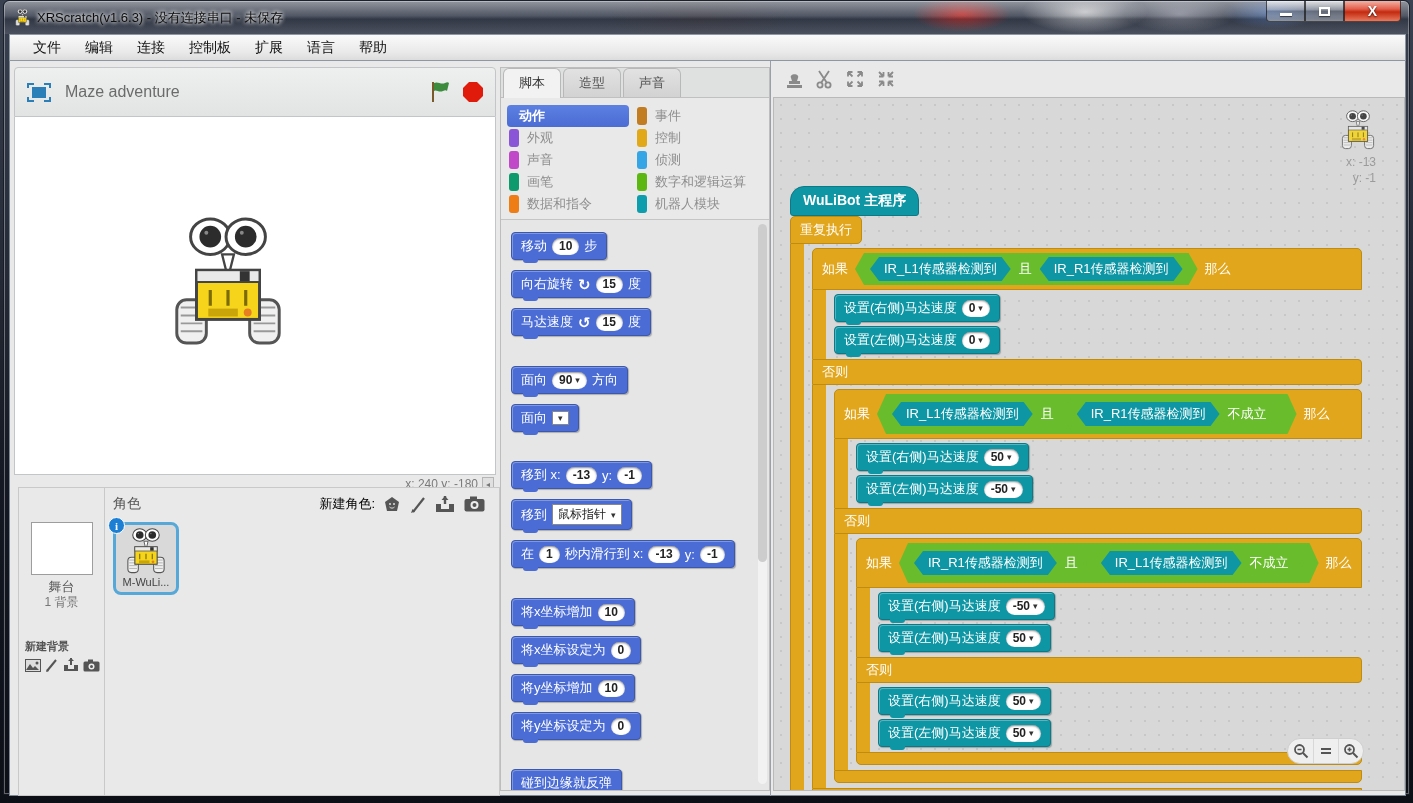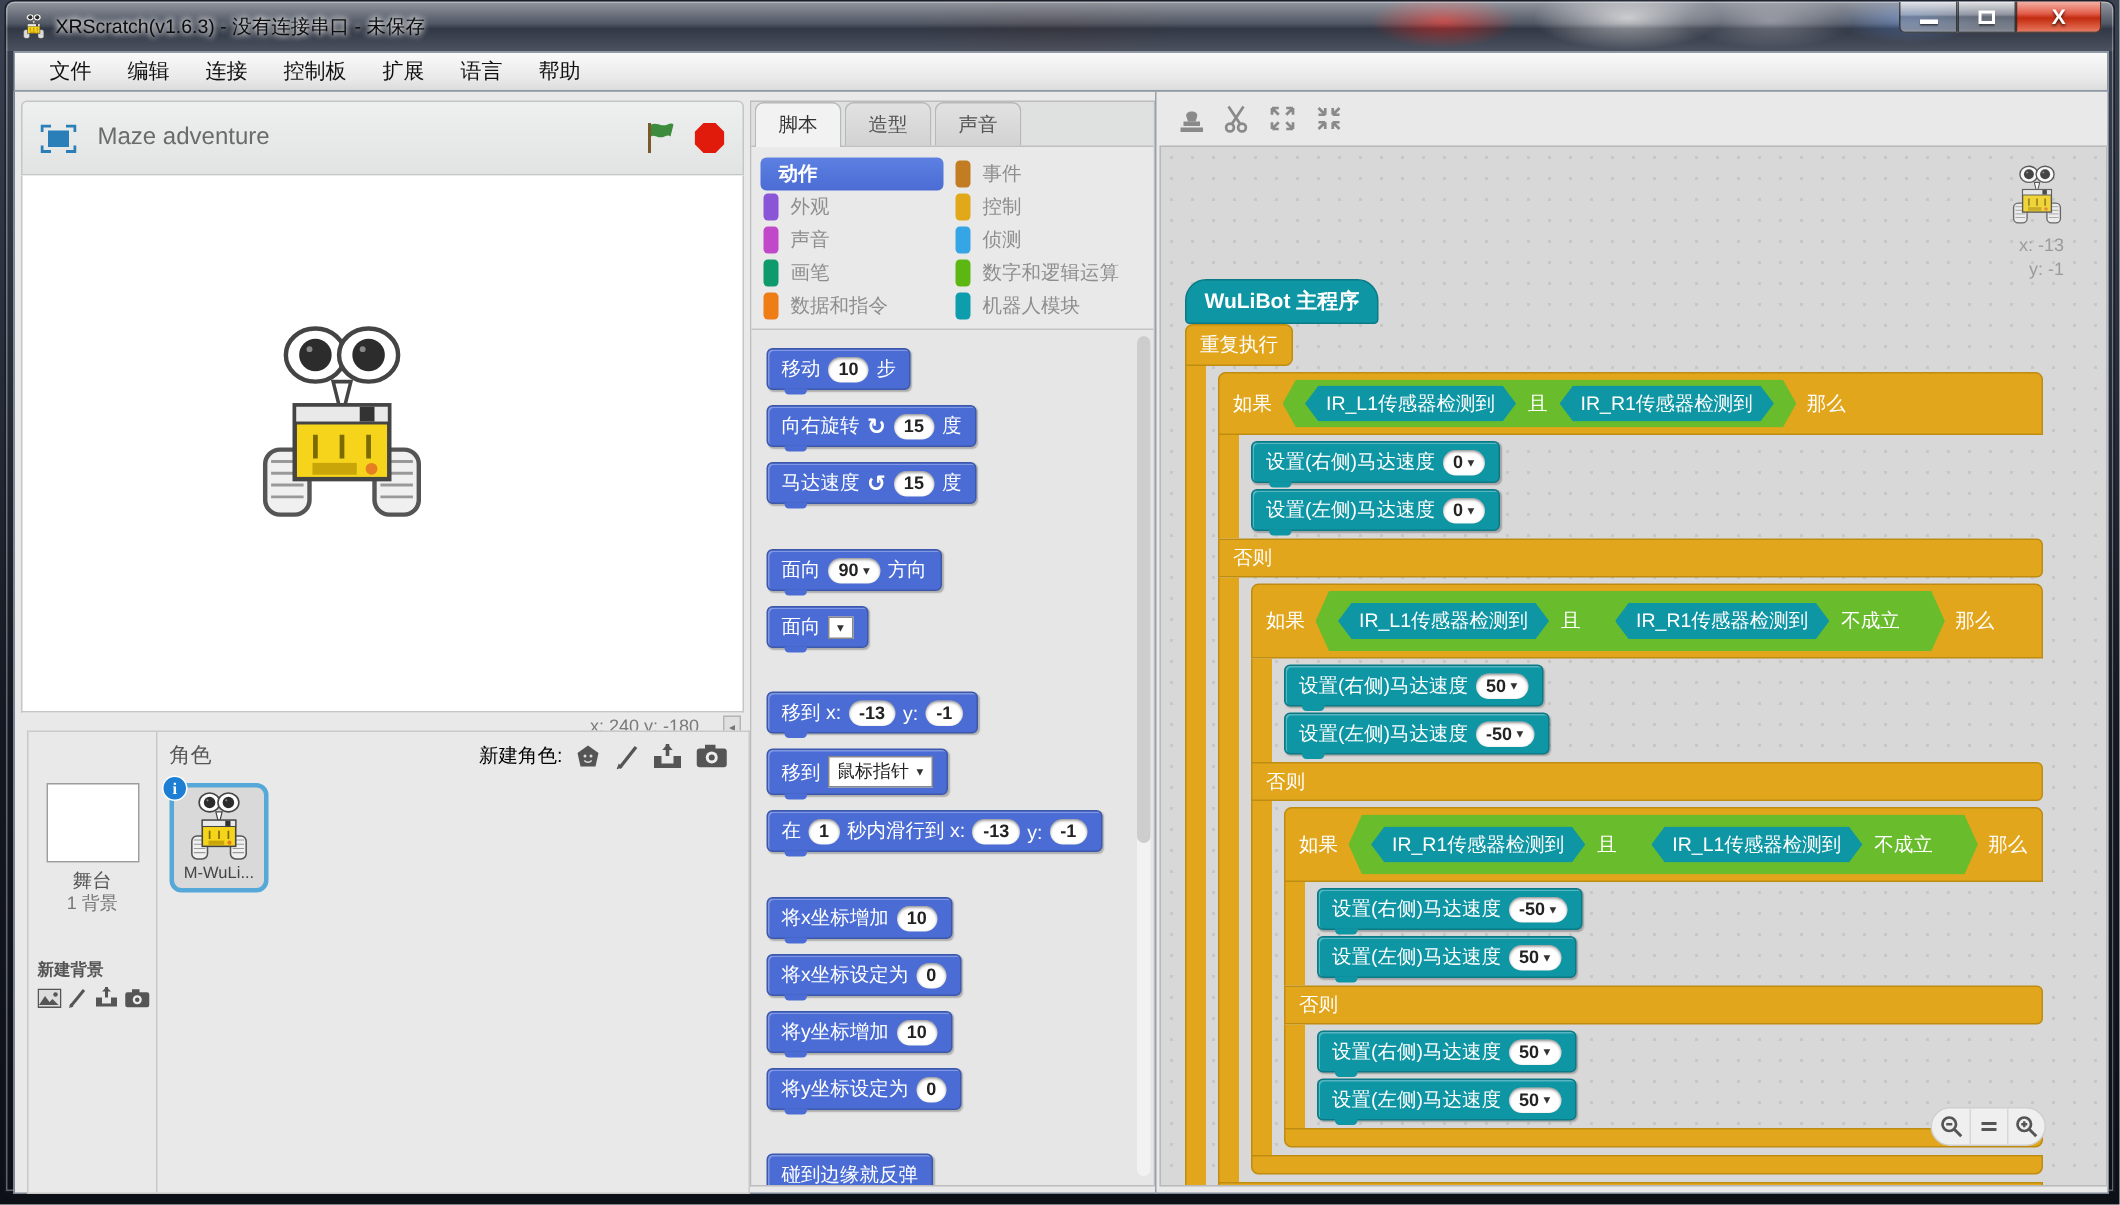--- a/index.html
+++ b/index.html
@@ -46,21 +46,21 @@
   .stage-pane { position:absolute; left:4px; top:6px; width:482px; }
   .stage-header { height:50px; background:linear-gradient(#eef0f0,#e2e4e4); border:1px solid #c3c6c6;
     border-radius:4px 4px 0 0; display:flex; align-items:center; padding:0 12px; }
   .fs-icon { width:24px; height:19px; margin-right:14px; }
   .stage-title { font-size:16px; color:#6b6b6b; flex:1; }
   .flag-icon { width:24px; height:24px; margin-right:10px; }
   .stop-icon { width:20px; height:20px; background:#e01b0c;
     clip-path:polygon(30% 0,70% 0,100% 30%,100% 70%,70% 100%,30% 100%,0 70%,0 30%); }
   .stage-canvas { position:relative; height:358px; background:#fff; border:1px solid #c3c6c6; border-top:none; overflow:hidden; }
   .stage-sprite { position:absolute; left:153px; top:100px; width:120px; height:130px; }
-  .coords-row { height:18px; display:flex; align-items:center; justify-content:flex-end; gap:16px; padding-right:2px; }
+  .coords-row { height:18px; display:flex; align-items:center; justify-content:flex-end; gap:4px; padding-right:2px; }
   .coords-text { font-size:12px; color:#7a7a7a; }
   .collapse-btn { width:12px; height:15px; background:#e0e0e0; border:1px solid #b5b5b5; font-size:8px;
     color:#777; display:flex; align-items:center; justify-content:center; }
   
   .sprite-panel { position:absolute; left:4px; top:420px; width:482px; height:309px;
     background:#e9e9e9; border:1px solid #c9c9c9; display:flex; }
   .stage-col { width:86px; border-right:1px solid #c9c9c9; padding-top:32px; position:relative; }
   .stage-thumb { width:62px; height:53px; background:#fff; border:1px solid #9d9d9d; margin:2px auto 4px; }
   .stage-col-label { text-align:center; font-size:13px; color:#555; line-height:15px; }
   .stage-col-sub { text-align:center; font-size:12px; color:#777; }

